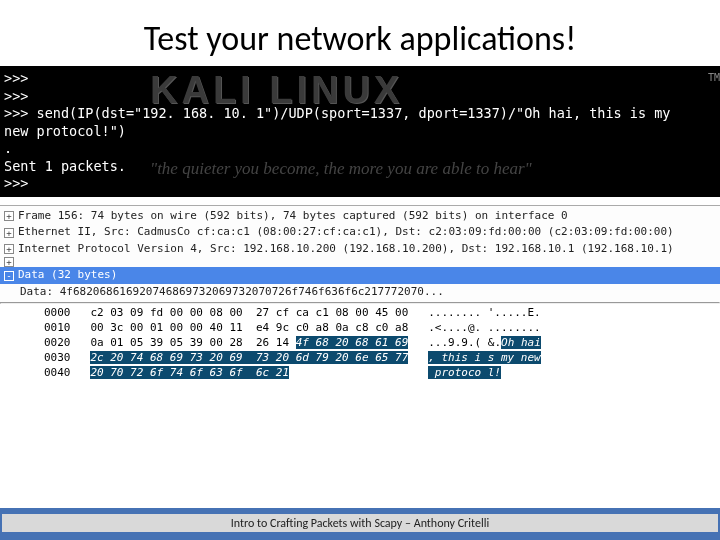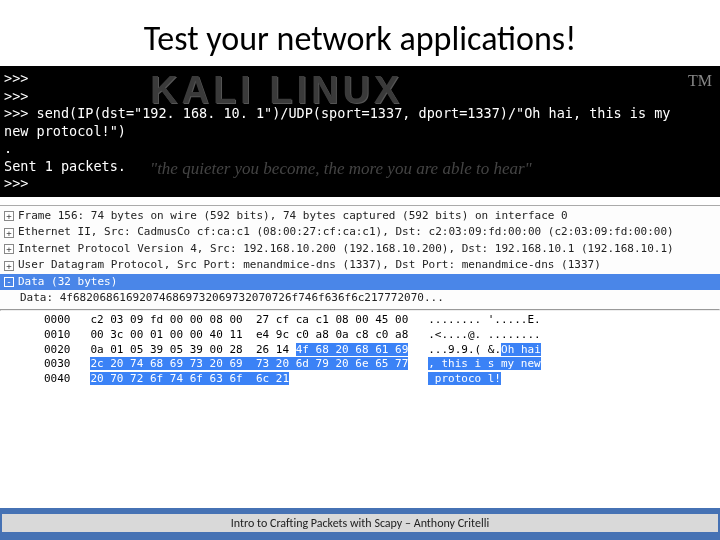--- a/index.html
+++ b/index.html
@@ -48,24 +48,23 @@
     color: #444;
     font-size: 17px;
     font-style: italic;
     font-family: Georgia, serif;
     pointer-events: none;
     user-select: none;
   }
   .term-tm {
     position: absolute;
     top: 5px;
-    right: 8px;
+    right: 0;
     color: #888;
-    font-size: 16px;
-    font-family: Liberation Serif, serif;
+    font-size: 10px;
   }
   .term-line { white-space: pre; position: relative; z-index: 2; }
   .gap { height: 8px; }
 
   .wireshark {
     font-family: "Lucida Console", Consolas, monospace;
     font-size: 11px;
     border-top: 1px solid #aaa;
     background: #fff;
   }
@@ -98,21 +97,21 @@
   .ws-divider { border-top: 1px solid #999; margin: 0; }
   .hex-pane {
     font-family: "Lucida Console", Consolas, monospace;
     font-size: 11px;
     padding: 2px 4px 2px 4px;
     background: #fff;
     line-height: 1.35;
     margin-left: 40px;
   }
   .hex-line { white-space: pre; }
-  .hex-line .hl-span { background: #3b82f6; color: #fff; }
+  .hex-line .hl-span { background: #0c4a6e; color: #fff; font-style: italic; }
   .footer {
     position: absolute;
     bottom: 0;
     left: 0; right: 0;
     background: #4672b4;
     height: 32px;
   }
   .footer-inner {
     background: #d9d9d9;
     margin: 6px 2px;
@@ -151,21 +150,20 @@
     <div class="ws-row">
       <span class="tree-icon">+</span>
       <span>Ethernet II, Src: CadmusCo cf:ca:c1 (08:00:27:cf:ca:c1), Dst: c2:03:09:fd:00:00 (c2:03:09:fd:00:00)</span>
     </div>
     <div class="ws-row">
       <span class="tree-icon">+</span>
       <span>Internet Protocol Version 4, Src: 192.168.10.200 (192.168.10.200), Dst: 192.168.10.1 (192.168.10.1)</span>
     </div>
     <div class="ws-row">
       <span class="tree-icon">+</span>
-      <span>User Datagram Protocol, Src Port: menandmice-dns (1337), Dst Port: menandmice-dns (1337)</span>
     </div>
     <div class="ws-row selected">
       <span class="tree-icon">-</span>
       <span>Data (32 bytes)</span>
     </div>
     <div class="ws-row child">
       <span>Data: 4f682068616920746869732069732070726f746f636f6c217772070...</span>
     </div>
   </div>
   <hr class="ws-divider">

